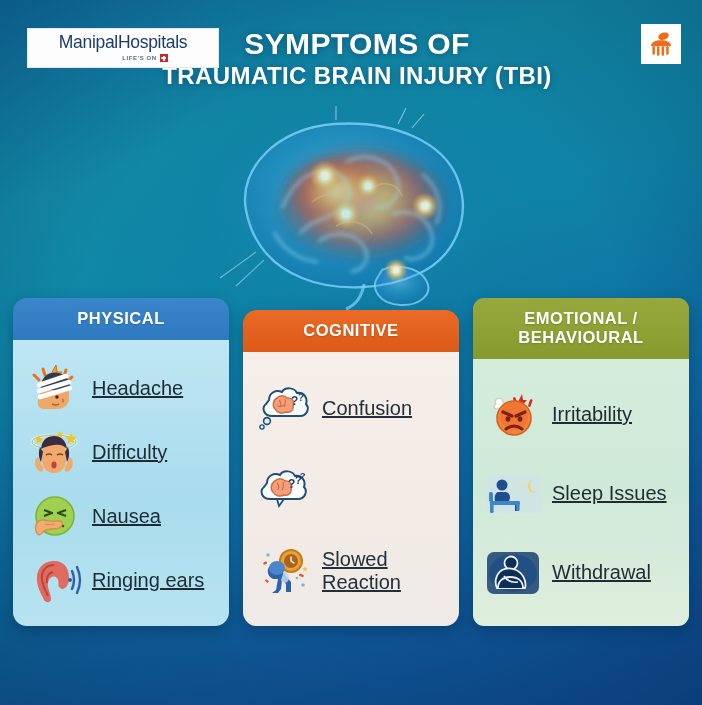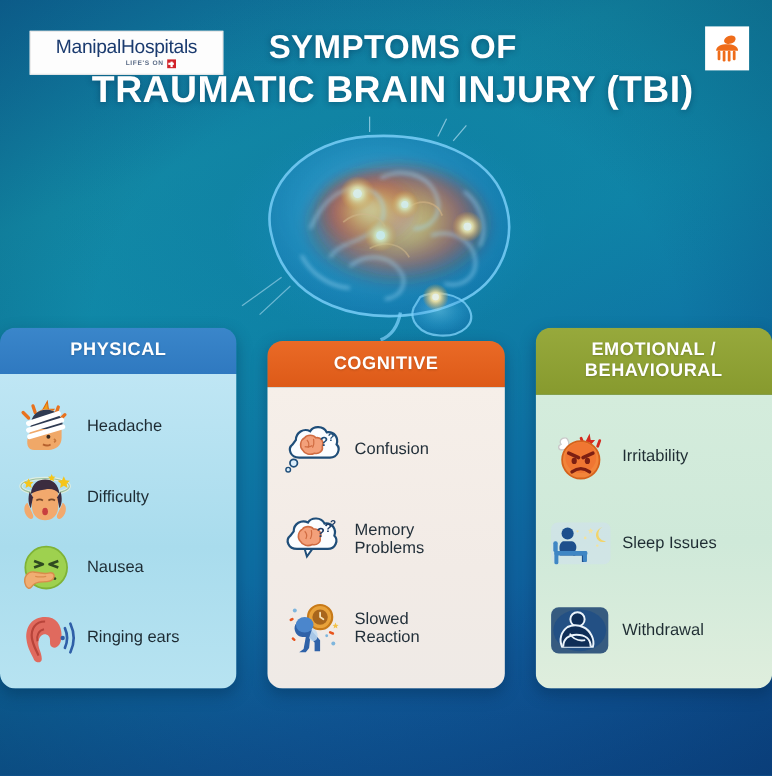--- a/index.html
+++ b/index.html
@@ -26,21 +26,21 @@
     content:"";
     position:absolute; inset:0;
     background: radial-gradient(ellipse 85% 75% at 50% 45%, rgba(0,0,0,0) 45%, rgba(4,40,80,0.40) 100%);
     pointer-events:none;
   }
 
   
   .logo-box {
     position: absolute;
     left: 27px; top: 28px;
-    width: 176px; height: 40px;
+    width: 192px; height: 40px;
     background: #fdfdfd;
     border: 1px solid #e7e7e7;
     box-sizing: border-box;
     display: flex;
     flex-direction: column;
     align-items: center;
     justify-content: center;
     z-index: 6;
   }
   .logo-word {
@@ -83,21 +83,21 @@
   .title {
     position: absolute;
     left: 12px; right: 0; top: 26px;
     text-align: center;
     color: #ffffff;
     font-weight: 700;
     z-index: 5;
     text-shadow: 0 1px 6px rgba(0,40,70,0.45);
   }
   .title .l1 { display:block; font-size: 30px; letter-spacing: 0.4px; line-height: 1.18; }
-  .title .l2 { display:block; font-size: 34px; letter-spacing: 0.4px; line-height: 1.28; }
+  .title .l2 { display:block; font-size: 24px; letter-spacing: 0.4px; line-height: 1.28; }
 
   
   .brain-wrap {
     position: absolute;
     left: 50%; top: 102px;
     transform: translateX(-50%);
     width: 330px; height: 215px;
     z-index: 2;
   }
   .brain-glow{
@@ -105,21 +105,21 @@
     background: radial-gradient(ellipse 50% 50% at 50% 50%, rgba(60,190,235,0.30) 0%, rgba(40,150,220,0.12) 45%, rgba(0,0,0,0) 72%);
     pointer-events:none;
   }
 
   
   .cards {
     position: absolute;
     left: 0; right: 0; top: 294px;
     display: flex;
     justify-content: center;
-    gap: 28px;
+    gap: 14px;
     z-index: 4;
   }
   .card {
     width: 216px;
     border-radius: 14px;
     overflow: hidden;
     box-shadow: 0 5px 14px rgba(2,34,66,0.35);
     display: flex;
     flex-direction: column;
   }
@@ -145,41 +145,42 @@
   .card.physical .card-head { background: linear-gradient(180deg,#3a86ca 0%, #2f79c0 100%); }
   .card.physical .card-body { background: linear-gradient(180deg,#bfe6f4 0%, #a9dced 55%, #b7e3f1 100%); }
   .card.physical { margin-top: 4px; }
 
   .card.cognitive .card-head { background: linear-gradient(180deg,#ea6a26 0%, #dd5a18 100%); }
   .card.cognitive .card-body { background: linear-gradient(180deg,#f6efe9 0%, #f2ebe6 60%, #efeae6 100%); }
   .card.cognitive { margin-top: 16px; }
 
   .card.emotional .card-head { background: linear-gradient(180deg,#97a93c 0%, #879a2e 100%); }
   .card.emotional .card-body { background: linear-gradient(180deg,#d4ecdc 0%, #cfe9d9 50%, #dfeedd 100%); text-align: center; }
-  .card.emotional { margin-top: 4px; }
+  .card.emotional { margin-top: 4px; border-radius: 11px; }
 
   .row {
     display: flex;
     align-items: center;
     gap: 9px;
     padding: 3px 0;
     min-height: 58px;
   }
   .row-icon {
     width: 58px; height: 54px;
     flex: 0 0 58px;
     display: flex; align-items: center; justify-content: center;
   }
   .row-icon svg { display:block; }
   .row-label {
-    font-size: 15px;
+    font-size: 20px;
     color: #1d2b33;
     line-height: 1.16;
     font-weight: 400;
     white-space: pre-line;
+    text-decoration: underline;
   }
   .card.cognitive .row-label { color: #23303a; }
   .card.emotional .row-label { color: #1f2d33; }
 </style>
 </head>
 <body>
 
 <div id="poster">
 
   <div class="logo-box">
@@ -400,22 +401,20 @@
               <path d="M18 27 C15 24 16 18 20 16 C22 13 28 13 30 16 C35 15 38 20 36 24 C37 28 33 31 29 30 C25 32 20 31 18 27 Z" fill="#f3a07a" stroke="#d06c42" stroke-width="1.4"></path>
               <g stroke="#d06c42" stroke-width="1.1" fill="none">
                 <path d="M22 18 q3 3 1 7"></path>
                 <path d="M28 17 q1 5 -1 8"></path>
               </g>
               <text x="33" y="23" font-family="Liberation Sans, sans-serif" font-size="12" font-weight="700" fill="#1f3d66">?</text>
               <text x="40" y="19" font-family="Liberation Sans, sans-serif" font-size="11" font-weight="700" fill="#1f3d66">?</text>
               <text x="45" y="14" font-family="Liberation Sans, sans-serif" font-size="9" font-weight="700" fill="#1f3d66">?</text>
             </svg>
           </span>
-          <span class="row-label">Memory
-Problems</span>
         </div>
 
 
         <div class="row">
           <span class="row-icon">
             <svg width="58" height="50" viewBox="0 0 58 50">
               <circle cx="36" cy="15" r="11" fill="#e8a23a" stroke="#c87a18" stroke-width="2"></circle>
               <circle cx="36" cy="15" r="7" fill="#a8661c"></circle>
               <path d="M36 15 l0 -4 M36 15 l3 2" stroke="#f6e3b8" stroke-width="1.6" stroke-linecap="round"></path>
               <path d="M20 18 C15 18 12 22 13 27 C14 31 17 33 20 33 L23 33 L21 44 L17 47 L23 47 L26 43 L27 34 L31 38 L31 46 L36 46 L36 36 L29 28 C27 23 25 18 20 18 Z" fill="#2f62a8"></path>

